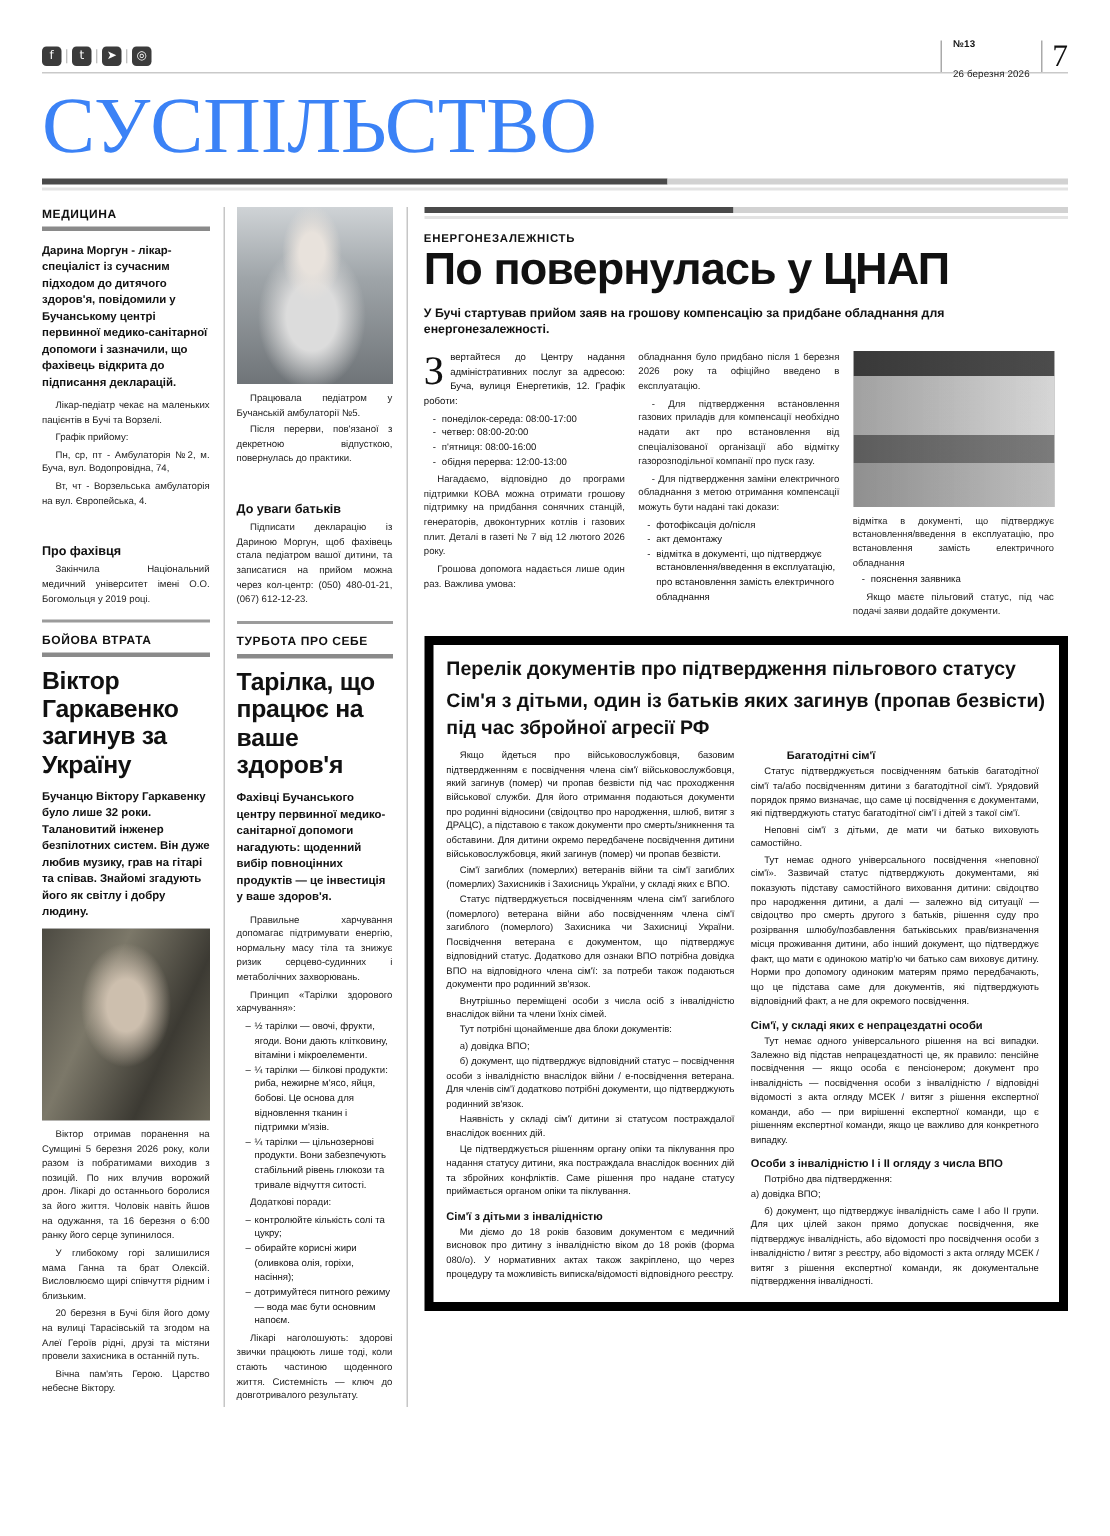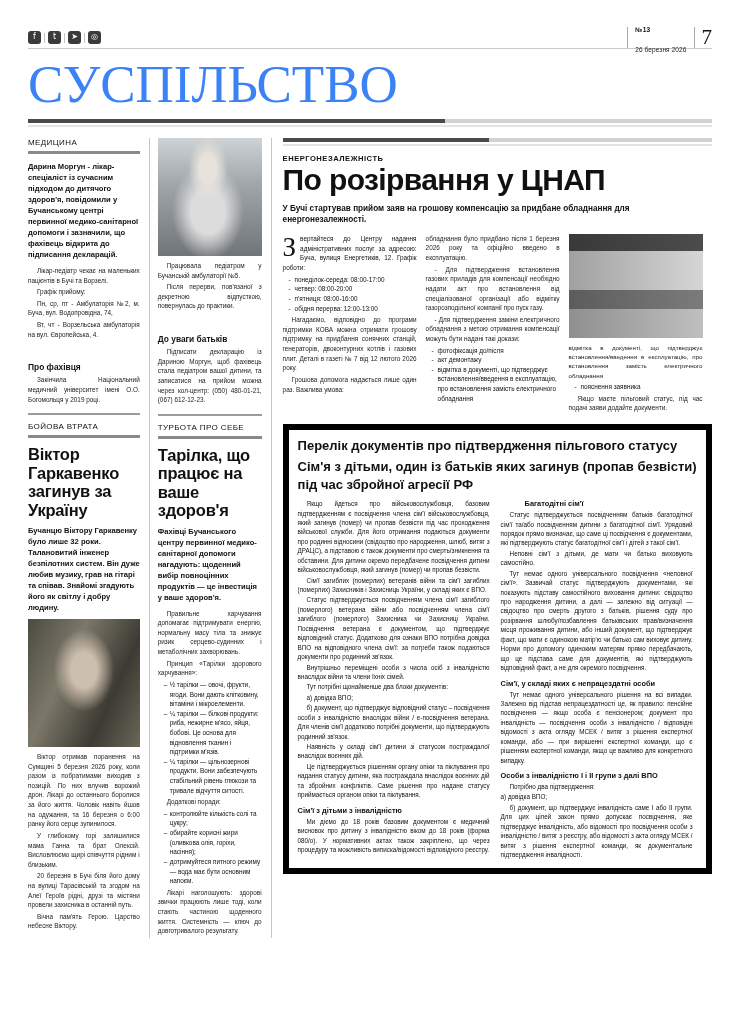--- a/index.html
+++ b/index.html
@@ -53,21 +53,21 @@
   
   .cols { display: flex; gap: 0; }
   .col { position: relative; }
   .col-1 { width: 137px; padding-right: 9px; }
   .col-2 { width: 137px; padding: 0 9px; }
   .col-3 { width: 504px; padding-left: 12px; }
   .vline { position: absolute; top: 0; bottom: 0; width: 1px; background: #c6c6c6; }
 
   
   .kicker {
-    font-size: 8px; font-weight: normal; letter-spacing: .4px;
+    font-size: 8px; font-weight: bold; letter-spacing: .4px;
     text-transform: uppercase; margin-bottom: 4px; color: #111;
   }
   .kicker-rule { height: 3px; background: #8a8a8a; margin-bottom: 7px; }
   .kicker-rule.thin { height: 2px; background: #9b9b9b; }
 
   .headline {
     font-size: 16.5px; font-weight: bold; line-height: 1.12;
     margin: 0 0 6px 0; letter-spacing: -.2px;
   }
   .standfirst {
@@ -244,21 +244,21 @@
     <div class="col col-3">
       <span class="vline" style="left:0;"></span>
 
       <div class="double-rule" style="margin-bottom:7px;">
         <span class="dk" style="width:48%;"></span>
           <span class="lt" style="left:48%;width:52%;"></span>
           <span class="lt2"></span>
       </div>
 
       <div class="lead-kicker">ЕНЕРГОНЕЗАЛЕЖНІСТЬ</div>
-      <h1 class="lead-headline">По розірвання у ЦНАП</h1>
+      <h1 class="lead-headline">По повернулась у ЦНАП</h1>
       <p class="lead-standfirst">У Бучі стартував прийом заяв на грошову компенсацію за придбане обладнання для енергонезалежності.</p>
 
       <div class="lead-cols">
 
         <div class="lc">
           <p class="dropcap-p">
             <span class="dropcap">З</span><span>вертайтеся до Центру надання адміністративних послуг за адресою: Буча, вулиця Енергетиків, 12. Графік роботи:</span>
           </p>
           <ul class="tight dash">
             <li>понеділок-середа: 08:00-17:00</li>
@@ -310,21 +310,21 @@
             <p>Ми діємо до 18 років базовим документом є медичний висновок про дитину з інвалідністю віком до 18 років (форма 080/о). У нормативних актах також закріплено, що через процедуру та можливість виписка/відомості відповідного реєстру.</p>
           </div>
 
           <div class="pcol">
             <h4 style="margin-top:0;padding-left:24px;">Багатодітні сім'ї</h4>
             <p>Статус підтверджується посвідченням батьків багатодітної сім'ї та/або посвідченням дитини з багатодітної сім'ї. Урядовий порядок прямо визначає, що саме ці посвідчення є документами, які підтверджують статус багатодітної сім'ї і дітей з такої сім'ї.</p>
             <p>Неповні сім'ї з дітьми, де мати чи батько виховують самостійно.</p>
             <p>Тут немає одного універсального посвідчення «неповної сім'ї». Зазвичай статус підтверджують документами, які показують підставу самостійного виховання дитини: свідоцтво про народження дитини, а далі — залежно від ситуації — свідоцтво про смерть другого з батьків, рішення суду про розірвання шлюбу/позбавлення батьківських прав/визначення місця проживання дитини, або інший документ, що підтверджує факт, що мати є одинокою матір'ю чи батько сам виховує дитину. Норми про допомогу одиноким матерям прямо передбачають, що це підстава саме для документів, які підтверджують відповідний факт, а не для окремого посвідчення.</p>
             <h4>Сім'ї, у складі яких є непрацездатні особи</h4>
             <p>Тут немає одного універсального рішення на всі випадки. Залежно від підстав непрацездатності це, як правило: пенсійне посвідчення — якщо особа є пенсіонером; документ про інвалідність — посвідчення особи з інвалідністю / відповідні відомості з акта огляду МСЕК / витяг з рішення експертної команди, або — при вирішенні експертної команди, що є рішенням експертної команди, якщо це важливо для конкретного випадку.</p>
-            <h4>Особи з інвалідністю І і ІІ групи з далі ВПО</h4>
+            <h4>Особи з інвалідністю І і ІІ огляду з числа ВПО</h4>
             <p>Потрібно два підтвердження:</p>
             <p class="noind">а) довідка ВПО;</p>
             <p>б) документ, що підтверджує інвалідність саме І або ІІ групи. Для цих цілей закон прямо допускає посвідчення, яке підтверджує інвалідність, або відомості про посвідчення особи з інвалідністю / витяг з реєстру, або відомості з акта огляду МСЕК / витяг з рішення експертної команди, як документальне підтвердження інвалідності.</p>
           </div>
         </div>
       </div>
     </div>
   </div>
 </div>
 

